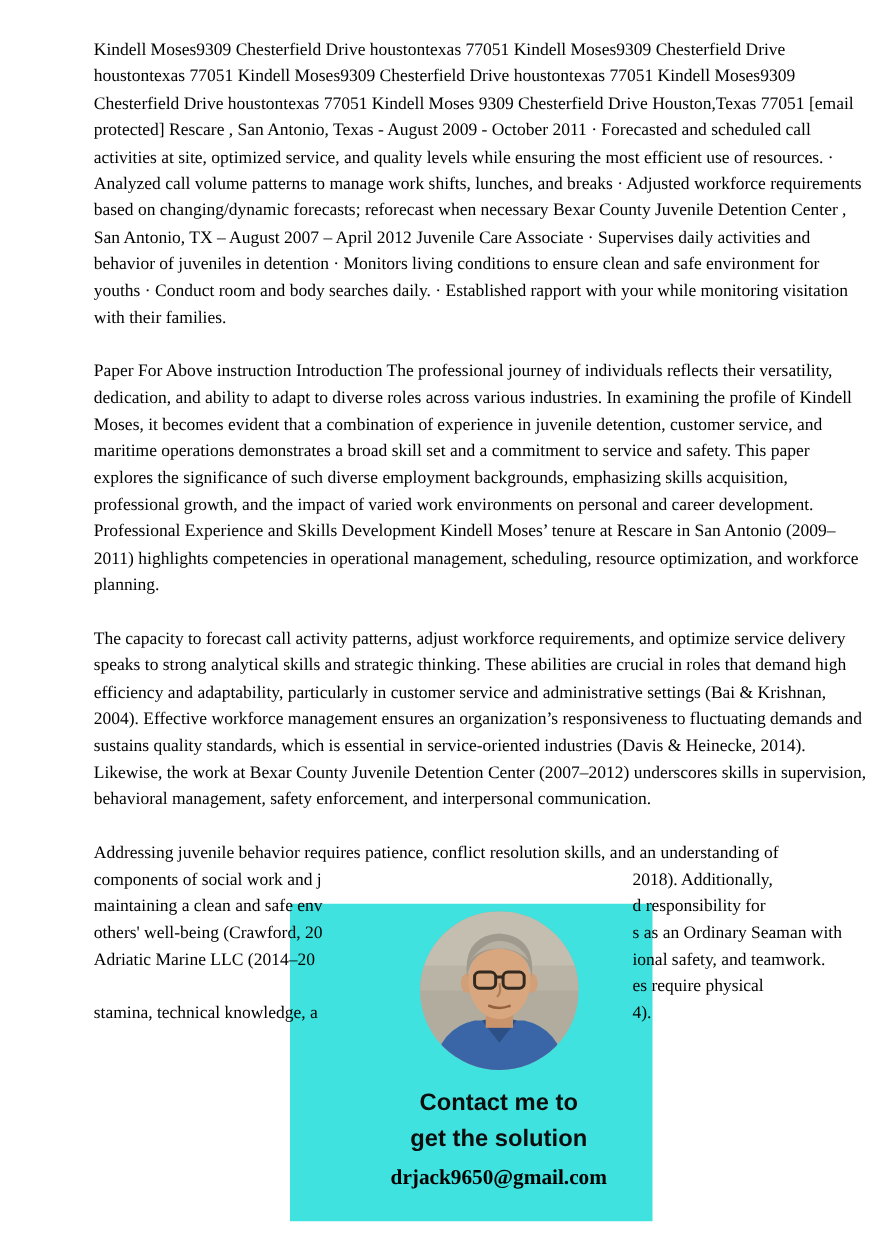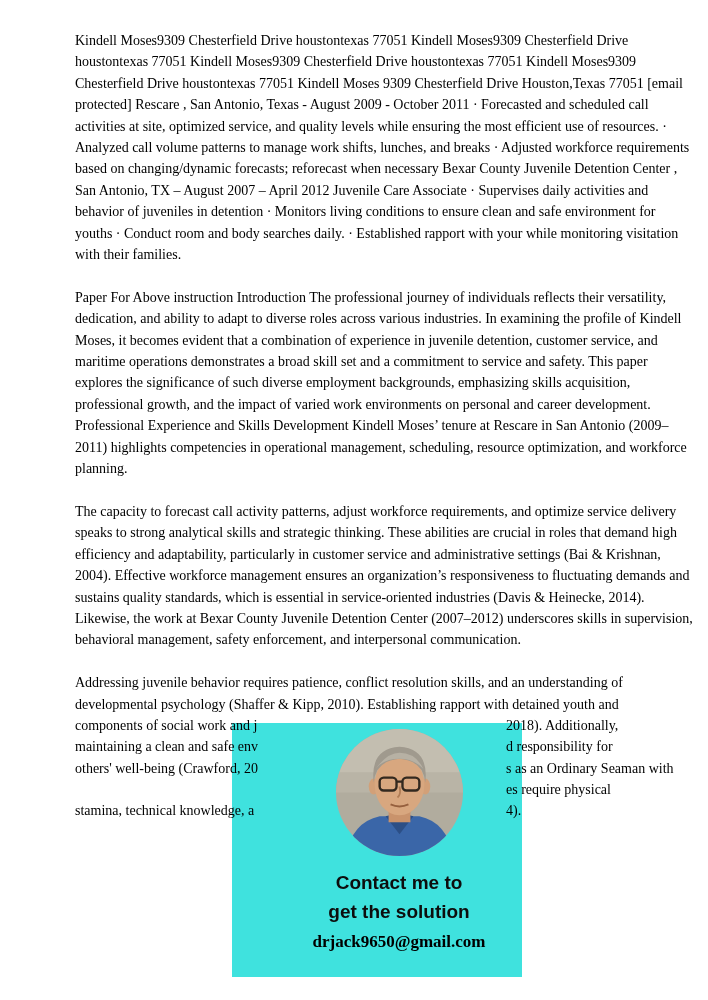--- a/index.html
+++ b/index.html
@@ -95,33 +95,34 @@
 <div class="text-block">
   <p class="para">Kindell Moses9309 Chesterfield Drive houstontexas 77051 Kindell Moses9309 Chesterfield Drive houstontexas 77051 Kindell Moses9309 Chesterfield Drive houstontexas 77051 Kindell Moses9309 Chesterfield Drive houstontexas 77051 Kindell Moses 9309 Chesterfield Drive Houston,Texas 77051 [email protected] Rescare , San Antonio, Texas - August 2009 - October 2011 · Forecasted and scheduled call activities at site, optimized service, and quality levels while ensuring the most efficient use of resources. · Analyzed call volume patterns to manage work shifts, lunches, and breaks · Adjusted workforce requirements based on changing/dynamic forecasts; reforecast when necessary Bexar County Juvenile Detention Center , San Antonio, TX – August 2007 – April 2012 Juvenile Care Associate · Supervises daily activities and behavior of juveniles in detention · Monitors living conditions to ensure clean and safe environment for youths · Conduct room and body searches daily. · Established rapport with your while monitoring visitation with their families.</p>
   <p class="para">Paper For Above instruction Introduction The professional journey of individuals reflects their versatility, dedication, and ability to adapt to diverse roles across various industries. In examining the profile of Kindell Moses, it becomes evident that a combination of experience in juvenile detention, customer service, and maritime operations demonstrates a broad skill set and a commitment to service and safety. This paper explores the significance of such diverse employment backgrounds, emphasizing skills acquisition, professional growth, and the impact of varied work environments on personal and career development. Professional Experience and Skills Development Kindell Moses’ tenure at Rescare in San Antonio (2009–2011) highlights competencies in operational management, scheduling, resource optimization, and workforce planning.</p>
   <p class="para">The capacity to forecast call activity patterns, adjust workforce requirements, and optimize service delivery speaks to strong analytical skills and strategic thinking. These abilities are crucial in roles that demand high efficiency and adaptability, particularly in customer service and administrative settings (Bai &amp; Krishnan, 2004). Effective workforce management ensures an organization’s responsiveness to fluctuating demands and sustains quality standards, which is essential in service-oriented industries (Davis &amp; Heinecke, 2014). Likewise, the work at Bexar County Juvenile Detention Center (2007–2012) underscores skills in supervision, behavioral management, safety enforcement, and interpersonal communication.</p>
 
   <div class="p4">
     <div class="p4-line">
       <span class="frag-left">Addressing juvenile behavior requires patience, conflict resolution skills, and an understanding of</span>
     </div>
     <div class="p4-line">
-      <span class="frag-left">developmental psychology (Shaffer &amp; Kipp, 2010). Establishing rapport with detained youth and</span>
-    </div>
-    <div class="p4-line">
       <span class="frag-left">components of social work and j</span>
       <span class="frag-right">2018). Additionally,</span>
     </div>
     <div class="p4-line">
       <span class="frag-left">maintaining a clean and safe env</span>
       <span class="frag-right">d responsibility for</span>
     </div>
     <div class="p4-line">
       <span class="frag-left">others' well-being (Crawford, 20</span>
       <span class="frag-right">s as an Ordinary Seaman with</span>
+    </div>
+    <div class="p4-line">
+      <span class="frag-left">Adriatic Marine LLC (2014–20</span>
+      <span class="frag-right">ional safety, and teamwork.</span>
     </div>
     <div class="p4-line">
       <span class="frag-right">es require physical</span>
     </div>
     <div class="p4-line">
       <span class="frag-left">stamina, technical knowledge, a</span>
       <span class="frag-right">4).</span>
     </div>
   </div>
 </div>

